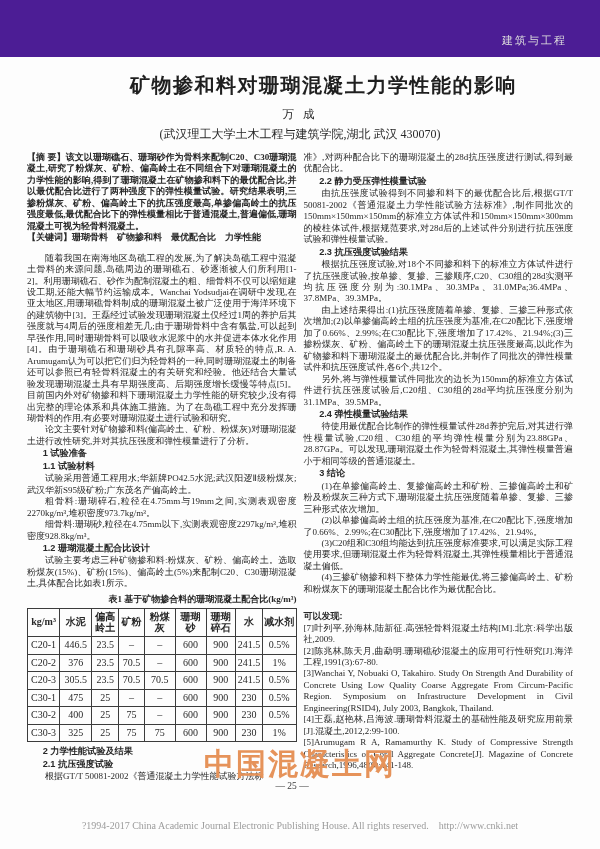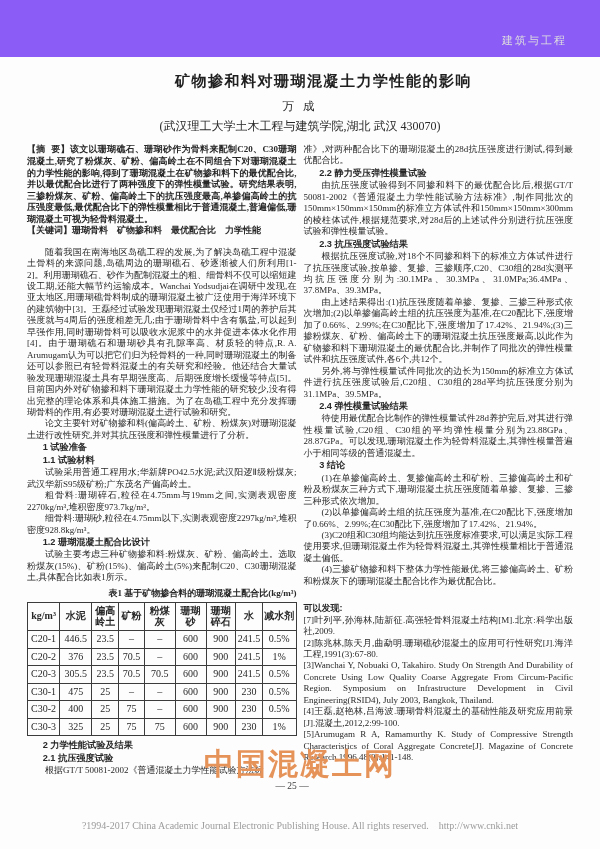--- a/index.html
+++ b/index.html
@@ -8,38 +8,38 @@
     position: relative;
     width: 600px; height: 849px;
     margin: 0 auto;
     background: #fdfdfd;
     color: #282828;
     font-family: "Liberation Serif", serif;
     overflow: hidden;
   }
   .header-bar {
     height: 57px;
-    background: #8b5cf6;
+    background: #4c1d95;
     display: flex;
     align-items: flex-end;
     justify-content: flex-end;
     padding: 0 33px 9px 0;
   }
   .header-label {
     color: #dedede;
     font-family: "Liberation Sans", sans-serif;
     font-size: 11px;
     letter-spacing: 2px;
   }
   .title {
     margin-top: 15px;
     text-align: center;
     font-family: Liberation Mono, monospace;
     font-weight: bold;
-    font-size: 15px;
+    font-size: 20px;
     letter-spacing: 1.5px;
     color: #1f1f1f;
     margin-left: 47px;
   }
   .author {
     margin-top: 8px;
     text-align: center;
     font-size: 11.5px;
     letter-spacing: 3px;
     color: #222;
@@ -57,21 +57,21 @@
     margin-top: 9px;
   }
   .col {
     width: 269.5px;
     font-size: 9px;
     line-height: 11.45px;
     text-align: justify;
   }
   .col p { margin: 0; text-indent: 2em; }
   .abstract-block p { text-indent: 0; font-weight: 600; }
-  .lbl { font-weight: bold; font-family: Liberation Mono, monospace; }
+  .lbl { font-weight: bold; }
   .kw-line { margin-top: 1px; }
   .first-body { margin-top: 9px !important; }
   .sec-h {
     font-family: "Liberation Sans", sans-serif;
     font-weight: bold;
     font-size: 9.2px;
     text-indent: 1.7em !important;
     margin: 1px 0 !important;
   }
   .tbl-caption {

